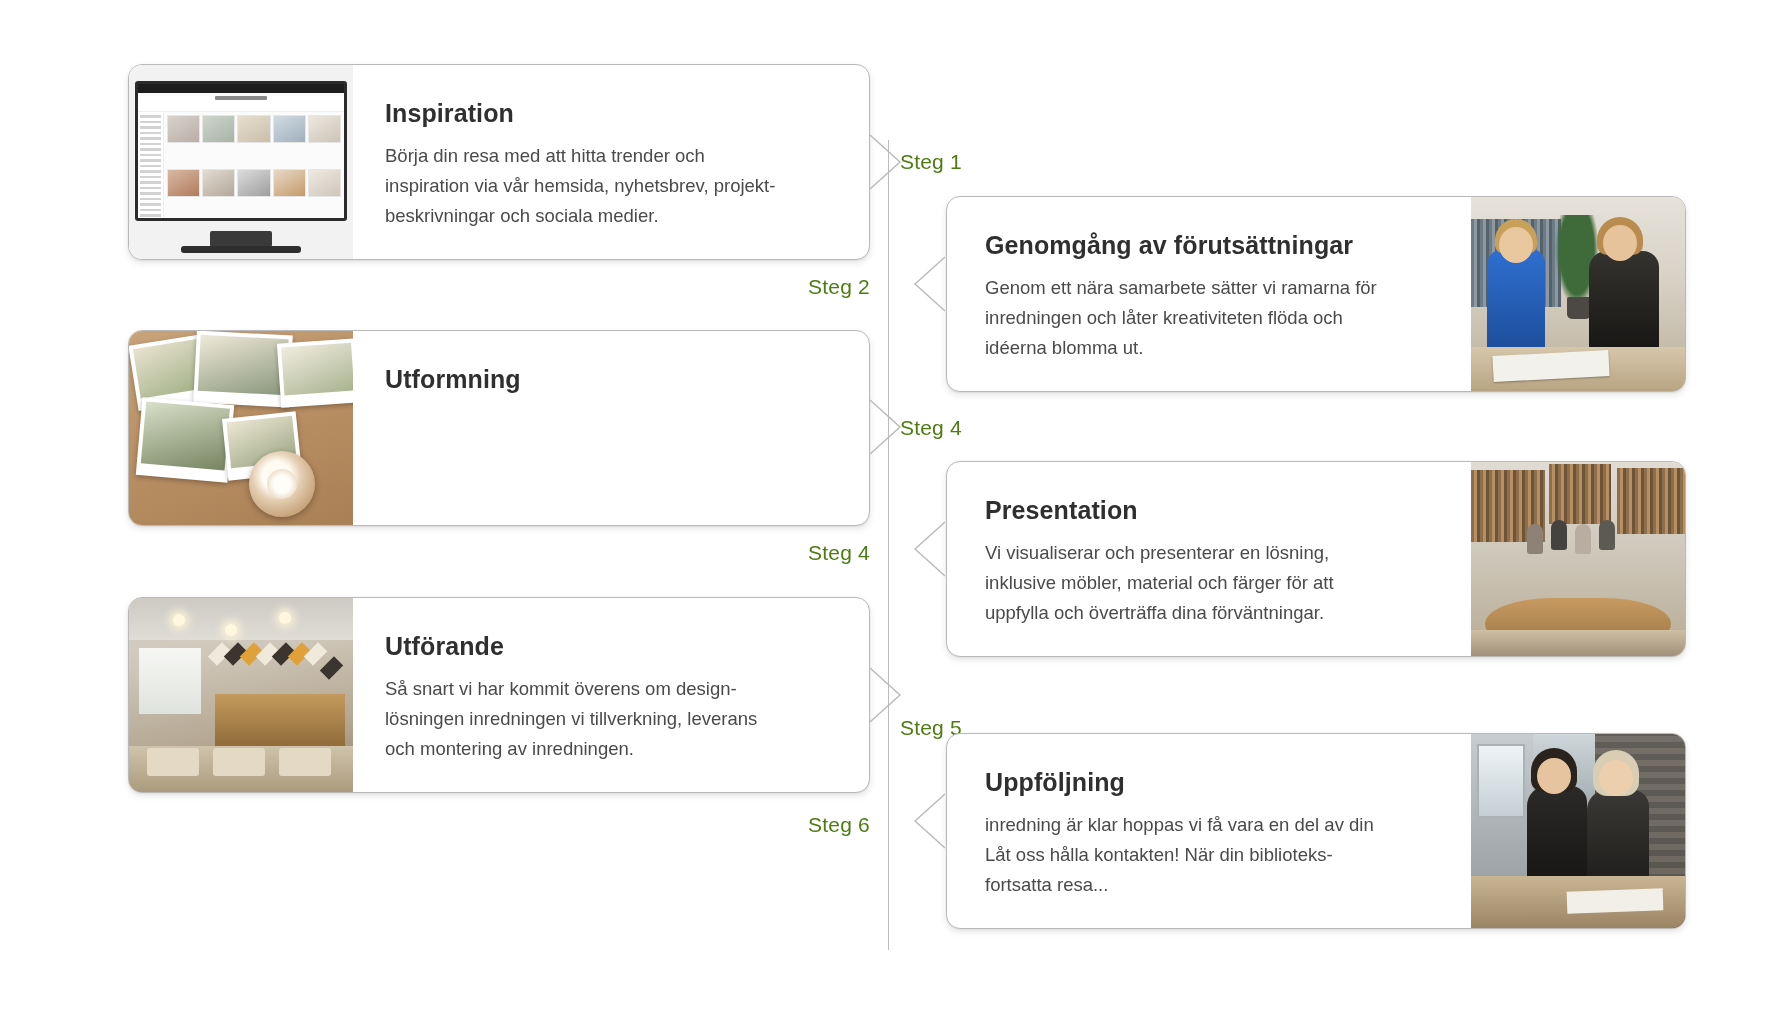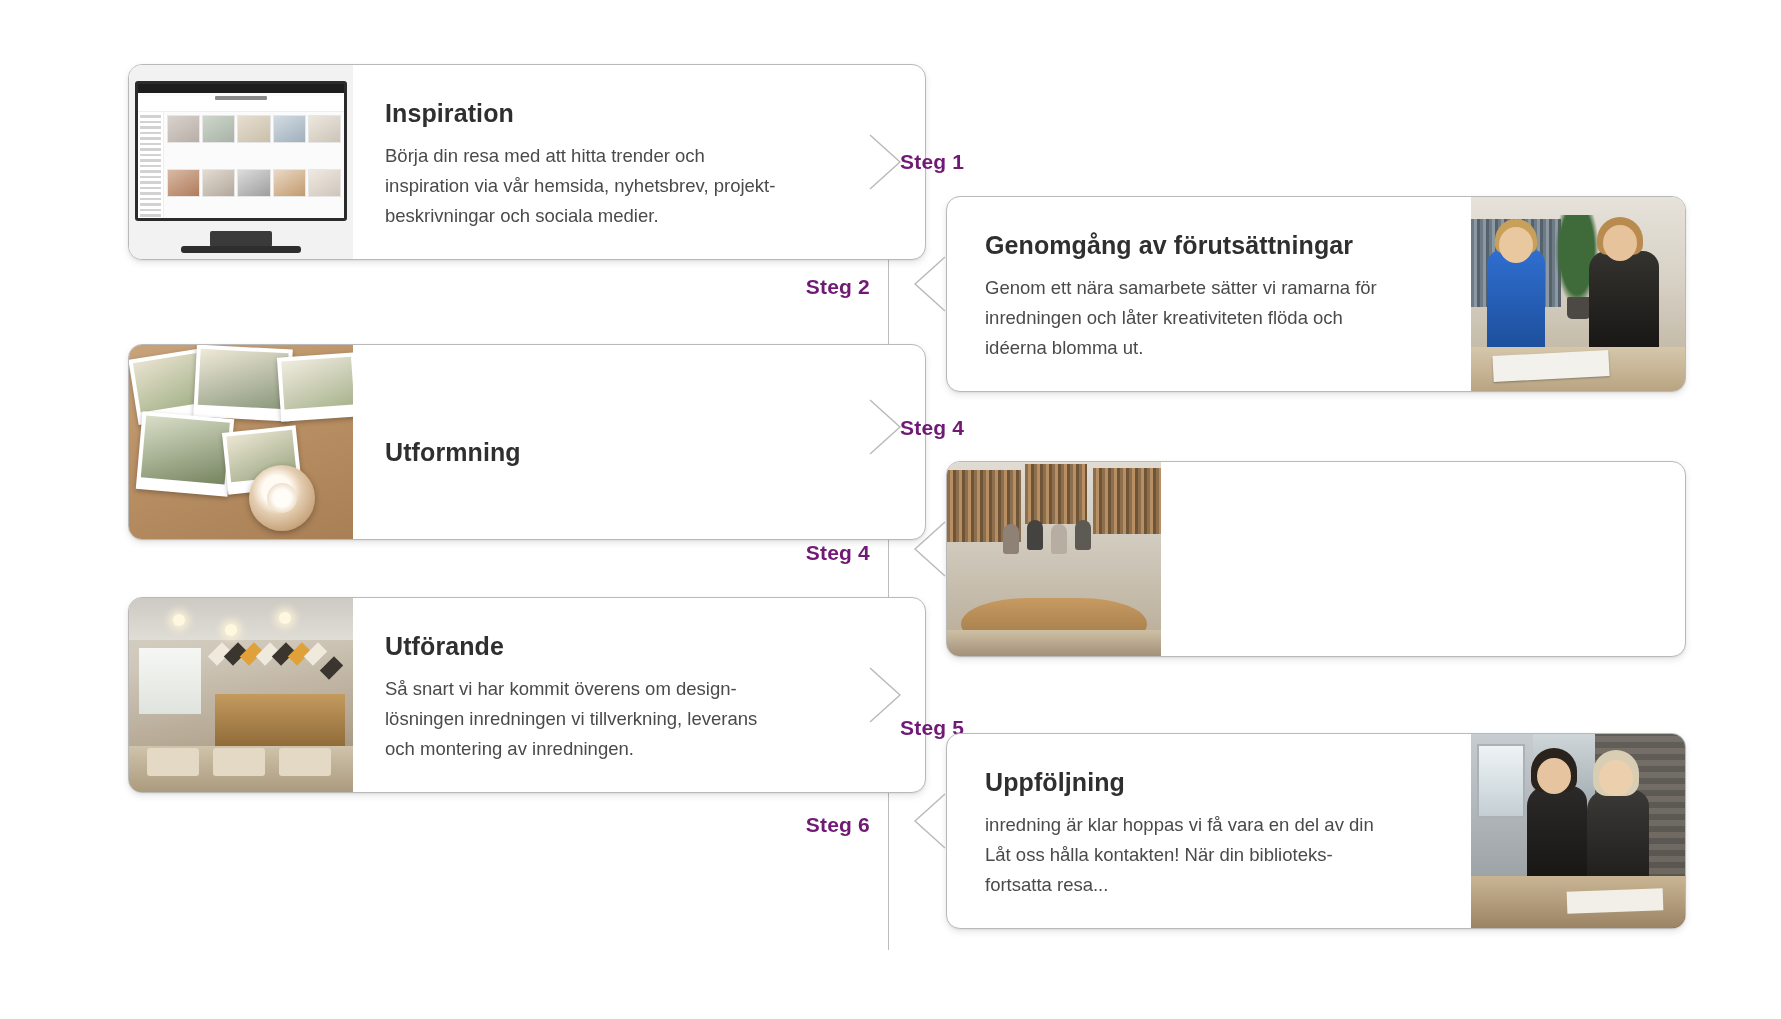--- a/index.html
+++ b/index.html
@@ -41,27 +41,27 @@
   }
   .card-desc {
     font-size: 18.5px;
     line-height: 30px;
     color: #4a4a4a;
     font-weight: 500;
   }
   .card-desc span { display: block; white-space: nowrap; }
 
   
-  .card.left { left: 128px; width: 798px; height: 196px; }
+  .card.left { left: 128px; width: 742px; height: 196px; }
   .card.left .thumb { width: 224px; height: 100%; }
   .card.left .body  { padding: 34px 18px 0 32px; }
   .card.left .card-title { margin-bottom: 13px; }
 
   .card.left.c1 { top: 64px; }
-  .card.left.c2 { top: 344px; align-items: center; }
+  .card.left.c2 { top: 330px; }
   .card.left.c3 { top: 597px; }
 
   
   .card.right { left: 946px; width: 740px; height: 196px; }
   .card.right .body  { padding: 34px 10px 0 38px; }
   .card.right .thumb { width: 214px; height: 100%; }
   .card.right .card-title { margin-bottom: 13px; }
 
   .card.right.c1 { top: 196px; }
   .card.right.c2 { top: 461px; }
@@ -72,22 +72,22 @@
     position: absolute;
     width: 34px; height: 56px;
     pointer-events: none;
   }
   .chev svg { display:block; width:100%; height:100%; }
 
   
   .steg {
     position: absolute;
     font-size: 21px;
-    font-weight: 700;
-    color: #701a75;
+    font-weight: 400;
+    color: #4d7c0f;
     letter-spacing: .2px;
     white-space: nowrap;
   }
   .steg.r { text-align: left; }
   .steg.l { text-align: right; }
 
   
   .ph { position:absolute; inset:0; }
 
   
@@ -325,20 +325,28 @@
   </div>
 
   <div class="chev" style="left:869px; top:399px;">
     <svg viewBox="0 0 34 56">
         <polyline points="1,1 31,28 1,55" fill="none" stroke="#b9b9b9" stroke-width="1.4"></polyline>
       </svg>
   </div>
   <div class="steg r" style="left:900px; top:416px;">Steg 4</div>
 
   <div class="card right c2">
+    <div class="body">
+      <div class="card-title">Presentation</div>
+      <div class="card-desc">
+        <span>Vi visualiserar och presenterar en lösning,</span>
+        <span>inklusive möbler, material och färger för att</span>
+        <span>uppfylla och överträffa dina förväntningar.</span>
+      </div>
+    </div>
     <div class="thumb ph-lib2 ph">
       <div class="rowshelf" style="left:0; top:8px; width:74px; height:72px;"></div>
       <div class="rowshelf" style="left:78px; top:2px; width:62px; height:60px;"></div>
       <div class="rowshelf" style="left:146px; top:6px; width:68px; height:66px;"></div>
       <div class="ppl" style="left:56px; top:62px; background:#8e8276;"></div>
       <div class="ppl" style="left:80px; top:58px; background:#45433f;"></div>
       <div class="ppl" style="left:104px; top:62px; background:#b7ada0;"></div>
       <div class="ppl" style="left:128px; top:58px; background:#5d5a54;"></div>
       <div class="curve"></div>
       <div class="flr"></div>

